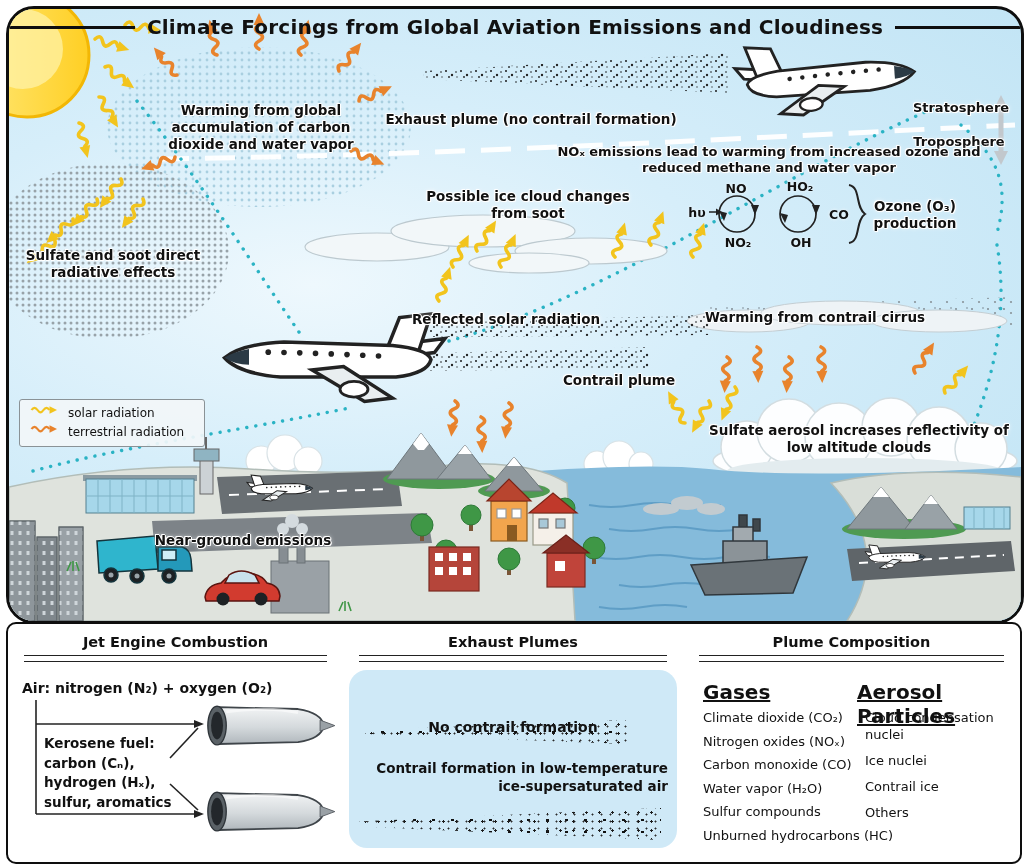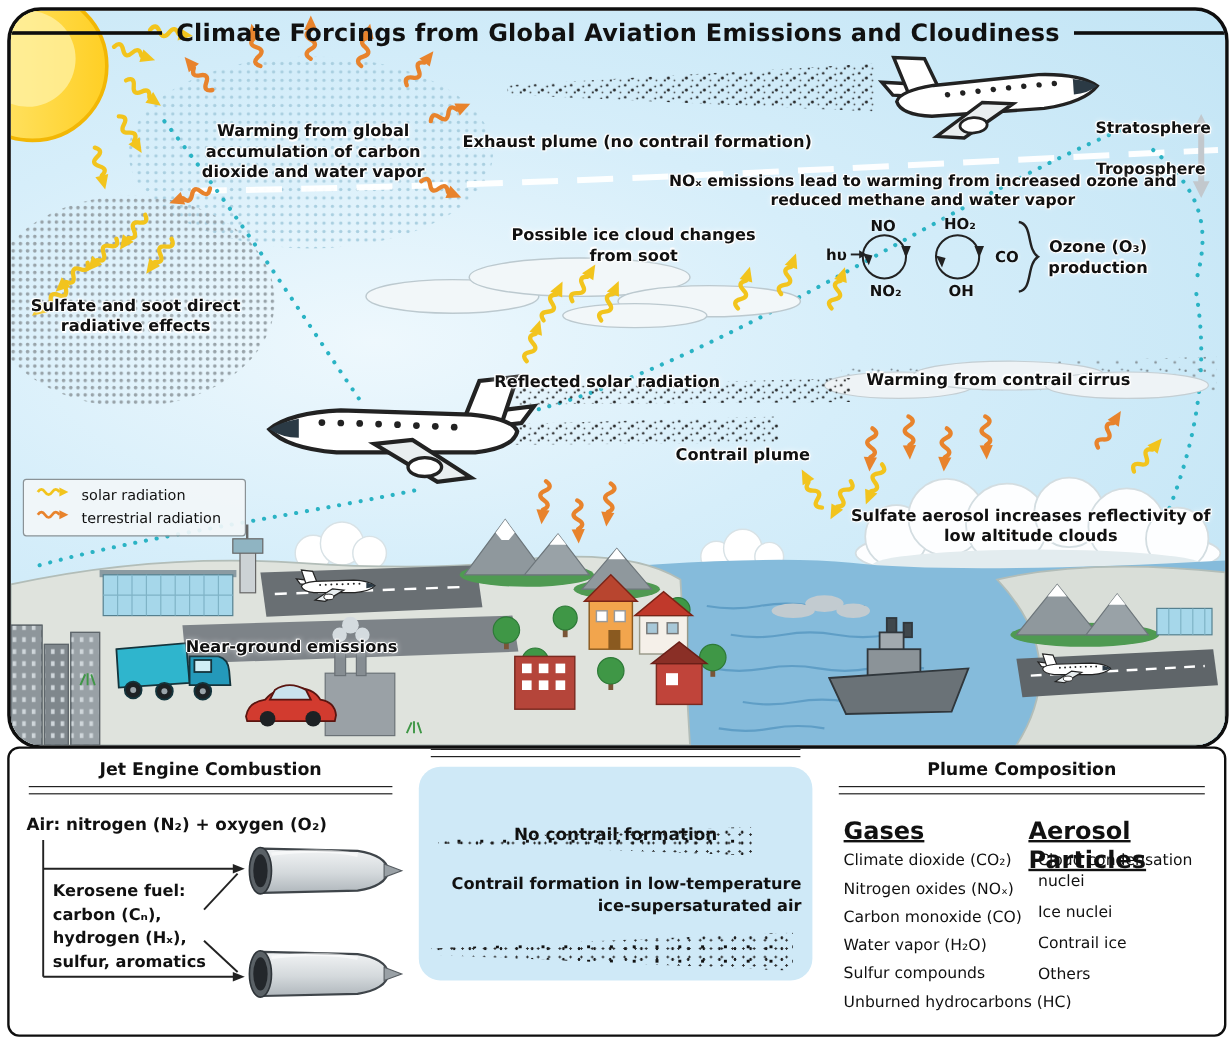--- a/index.html
+++ b/index.html
@@ -378,21 +378,21 @@
   <div class="lbl" style="left:252px;top:118px;width:212px;">Warming from global accumulation of carbon dioxide and water vapor</div>
   <div class="lbl" style="left:522px;top:110px;width:330px;">Exhaust plume (no contrail formation)</div>
   <div class="lbl atm" style="left:952px;top:99px;width:110px;">Stratosphere</div>
   <div class="lbl atm" style="left:950px;top:133px;width:110px;">Troposphere</div>
   <div class="lbl small" style="left:760px;top:151px;width:446px;">NOₓ emissions lead to warming from increased ozone and reduced methane and water vapor</div>
   <div class="lbl" style="left:906px;top:206px;width:106px;">Ozone (O₃) production</div>
   <div class="lbl" style="left:519px;top:196px;width:240px;">Possible ice cloud changes from soot</div>
   <div class="lbl" style="left:104px;top:255px;width:206px;">Sulfate and soot direct radiative effects</div>
   <div class="lbl" style="left:497px;top:281px;width:250px;margin-top:29px;">Reflected solar radiation</div>
   <div class="lbl" style="left:610px;top:371px;width:160px;">Contrail plume</div>
-  <div class="lbl" style="left:823px;top:308px;width:280px;">Warming from contrail cirrus</div>
+  <div class="lbl" style="left:806px;top:308px;width:280px;">Warming from contrail cirrus</div>
   <div class="lbl" style="left:850px;top:430px;width:300px;">Sulfate aerosol increases reflectivity of low altitude clouds</div>
   <div class="lbl" style="left:234px;top:531px;width:220px;">Near-ground emissions</div>
 
   <span class="cyc" style="left:688px;top:203px;">hυ</span>
   <span class="cyc" style="left:727px;top:179px;">NO</span>
   <span class="cyc" style="left:729px;top:233px;">NO₂</span>
   <span class="cyc" style="left:791px;top:177px;">HO₂</span>
   <span class="cyc" style="left:830px;top:205px;">CO</span>
   <span class="cyc" style="left:792px;top:233px;">OH</span>
 
@@ -452,20 +452,21 @@
           <use href="#eng" transform="translate(198,116) scale(0.92)"></use>
         </svg>
         <div class="fuel-lbl pre">Kerosene fuel:
 carbon (Cₙ),
 hydrogen (Hₓ),
 sulfur, aromatics</div>
       </div>
     </div>
 
     <div class="col col2">
+      <div class="col-header">Exhaust Plumes</div>
       <div class="rule"></div>
       <div class="col-body">
         <div class="bluebg"></div>
         <div class="p-lbl" style="top:22px;">No contrail formation</div>
         <div class="wedge speck" style="left:22px;top:52px;width:262px;height:24px;"></div>
         <div class="p-lbl2" style="top:92px;">Contrail formation in low-temperature ice-supersaturated air</div>
         <div class="wedge speck" style="left:16px;top:140px;width:302px;height:32px;"></div>
       </div>
     </div>
 

